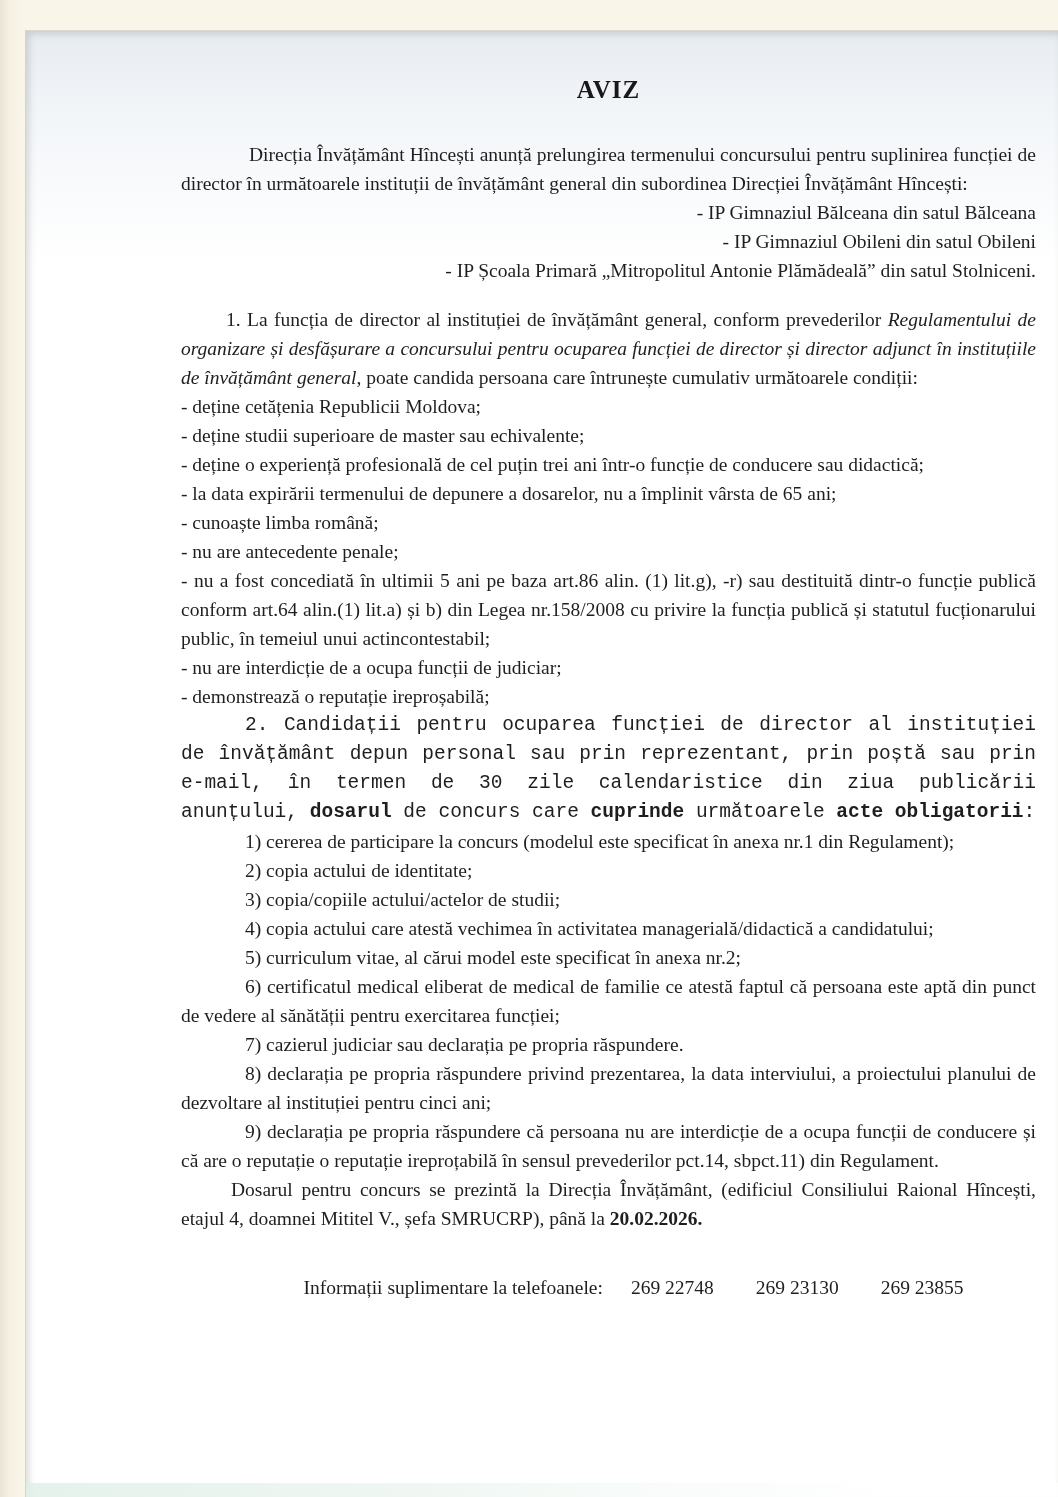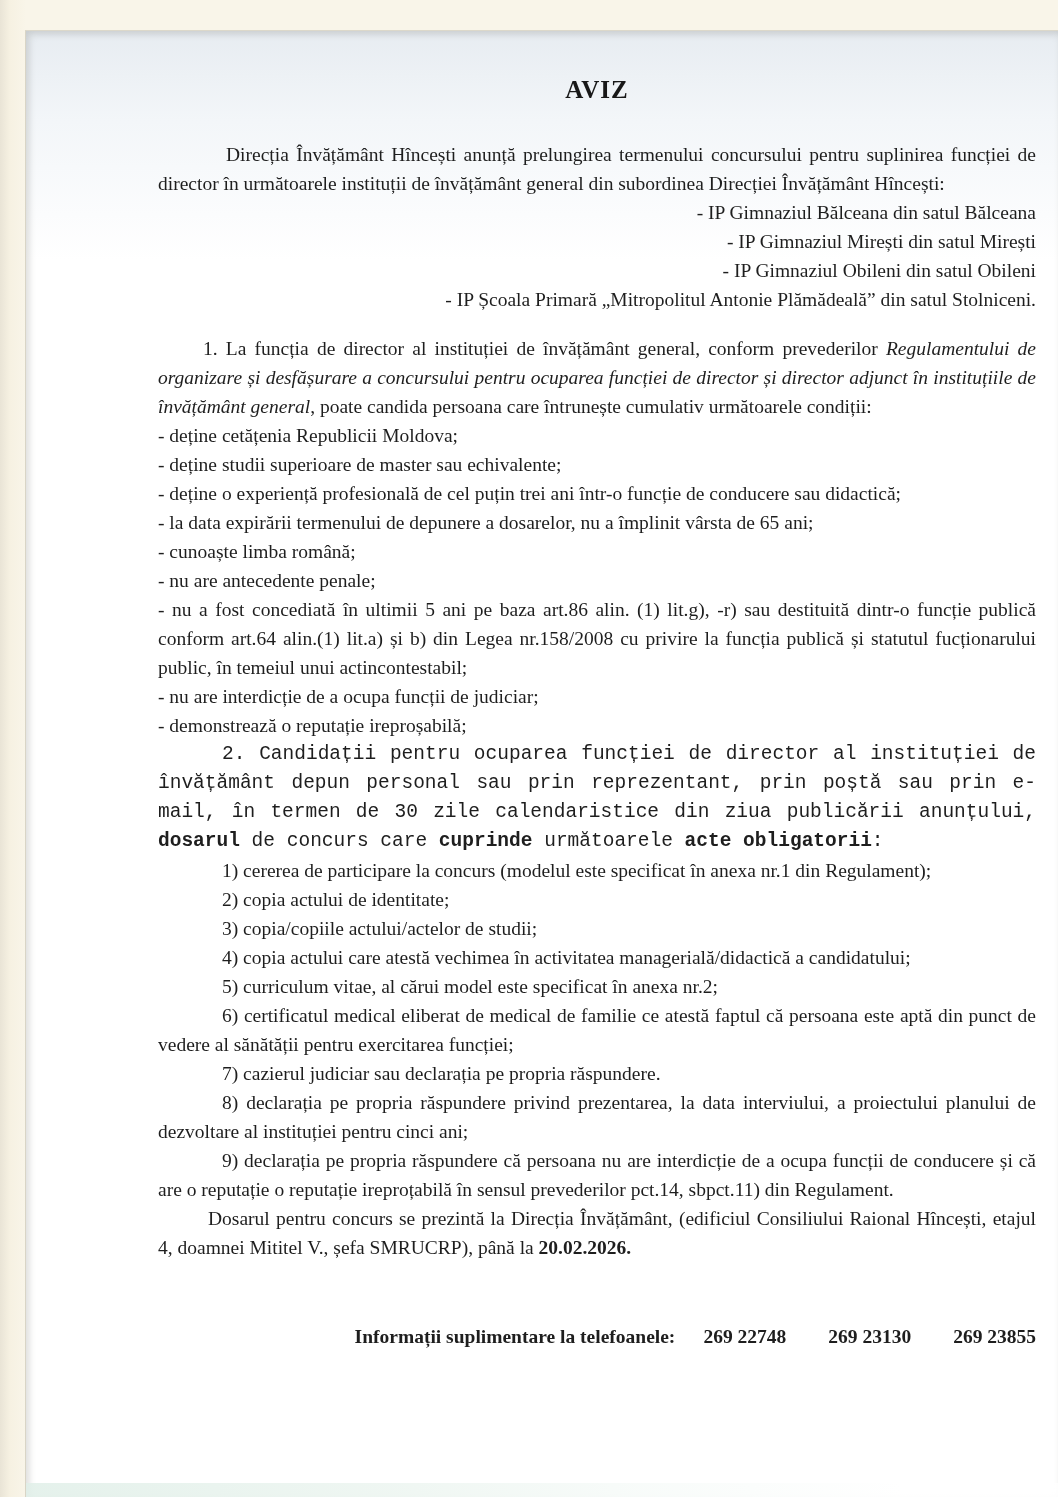--- a/index.html
+++ b/index.html
@@ -16,60 +16,59 @@
     box-shadow:inset 3px 3px 7px rgba(90,90,80,.22);
     border-left:1px solid #d9d5c6;
     border-top:1px solid #dcd8ca;
   }
   .bottom-tint{
     position:absolute;left:0;right:0;bottom:0;height:14px;
     background:linear-gradient(90deg,#e0efe8 0%,#ecf5f0 35%,#f7fbf9 60%,#ffffff 85%);
     opacity:.85;
   }
   .content{
-    position:absolute;left:132px;top:44px;right:22px;
+    position:absolute;left:155px;top:44px;right:22px;
     font-size:19.5px;line-height:29px;
   }
   .title{
     text-align:center;font-weight:bold;font-size:25px;letter-spacing:1px;
     margin:0 0 36px 0;color:#181818;
   }
   p{margin:0;text-align:justify;}
   .indent{text-indent:68px;}
   .institutions{list-style:none;margin:0;padding:0 0 0 129px;text-align:right;}
   .institutions li{white-space:nowrap;}
   .gap-before{margin-top:20px;}
   .conditions{margin:0;}
   .conditions p{text-align:justify;}
   .doc-item{text-indent:64px;}
   .sec1-lead{text-indent:45px;}
   .sec2-lead{text-indent:64px;font-family:Liberation Mono, monospace;}
   .submission{text-indent:50px;}
   .footer-line{
-    margin-top:60px;padding-left:50px;font-weight:bold;text-align:right;
+    margin-top:40px;padding-left:50px;font-weight:normal;text-align:center;
     white-space:nowrap;
   }
   .phone{display:inline-block;margin-left:42px;}
   .phone.first{margin-left:28px;}
   em.reg{font-style:italic;}
   b{font-weight:bold;}
 </style>
 </head>
 <body>
 
 <div class="scan-page">
   <div class="content">
 
     <h1 class="title">AVIZ</h1>
 
     <p class="indent">Direcția Învățământ Hîncești anunță prelungirea termenului concursului pentru suplinirea funcției de director în următoarele instituții de învățământ general din subordinea Direcției Învățământ Hîncești:</p>
 
     <ul class="institutions">
       <li>- IP Gimnaziul Bălceana din satul Bălceana</li>
-      <li>- IP Gimnaziul Mirești din satul Mirești</li>
       <li>- IP Gimnaziul Obileni din satul Obileni</li>
       <li>- IP Școala Primară „Mitropolitul Antonie Plămădeală” din satul Stolniceni.</li>
     </ul>
 
     <p class="sec1-lead gap-before"><span>1.  La funcția de director al instituției de învățământ general, conform prevederilor </span><em class="reg">Regulamentului de organizare și desfășurare a concursului pentru ocuparea funcției de director și director adjunct în instituțiile de învățământ general</em><span>, poate candida persoana care întrunește cumulativ următoarele condiții:</span></p>
 
     <div class="conditions">
       <p>- deține cetățenia Republicii Moldova;</p>
       <p>- deține studii superioare de master sau echivalente;</p>
       <p>- deține o experiență profesională de cel puțin trei ani într-o funcție de conducere sau didactică;</p>

